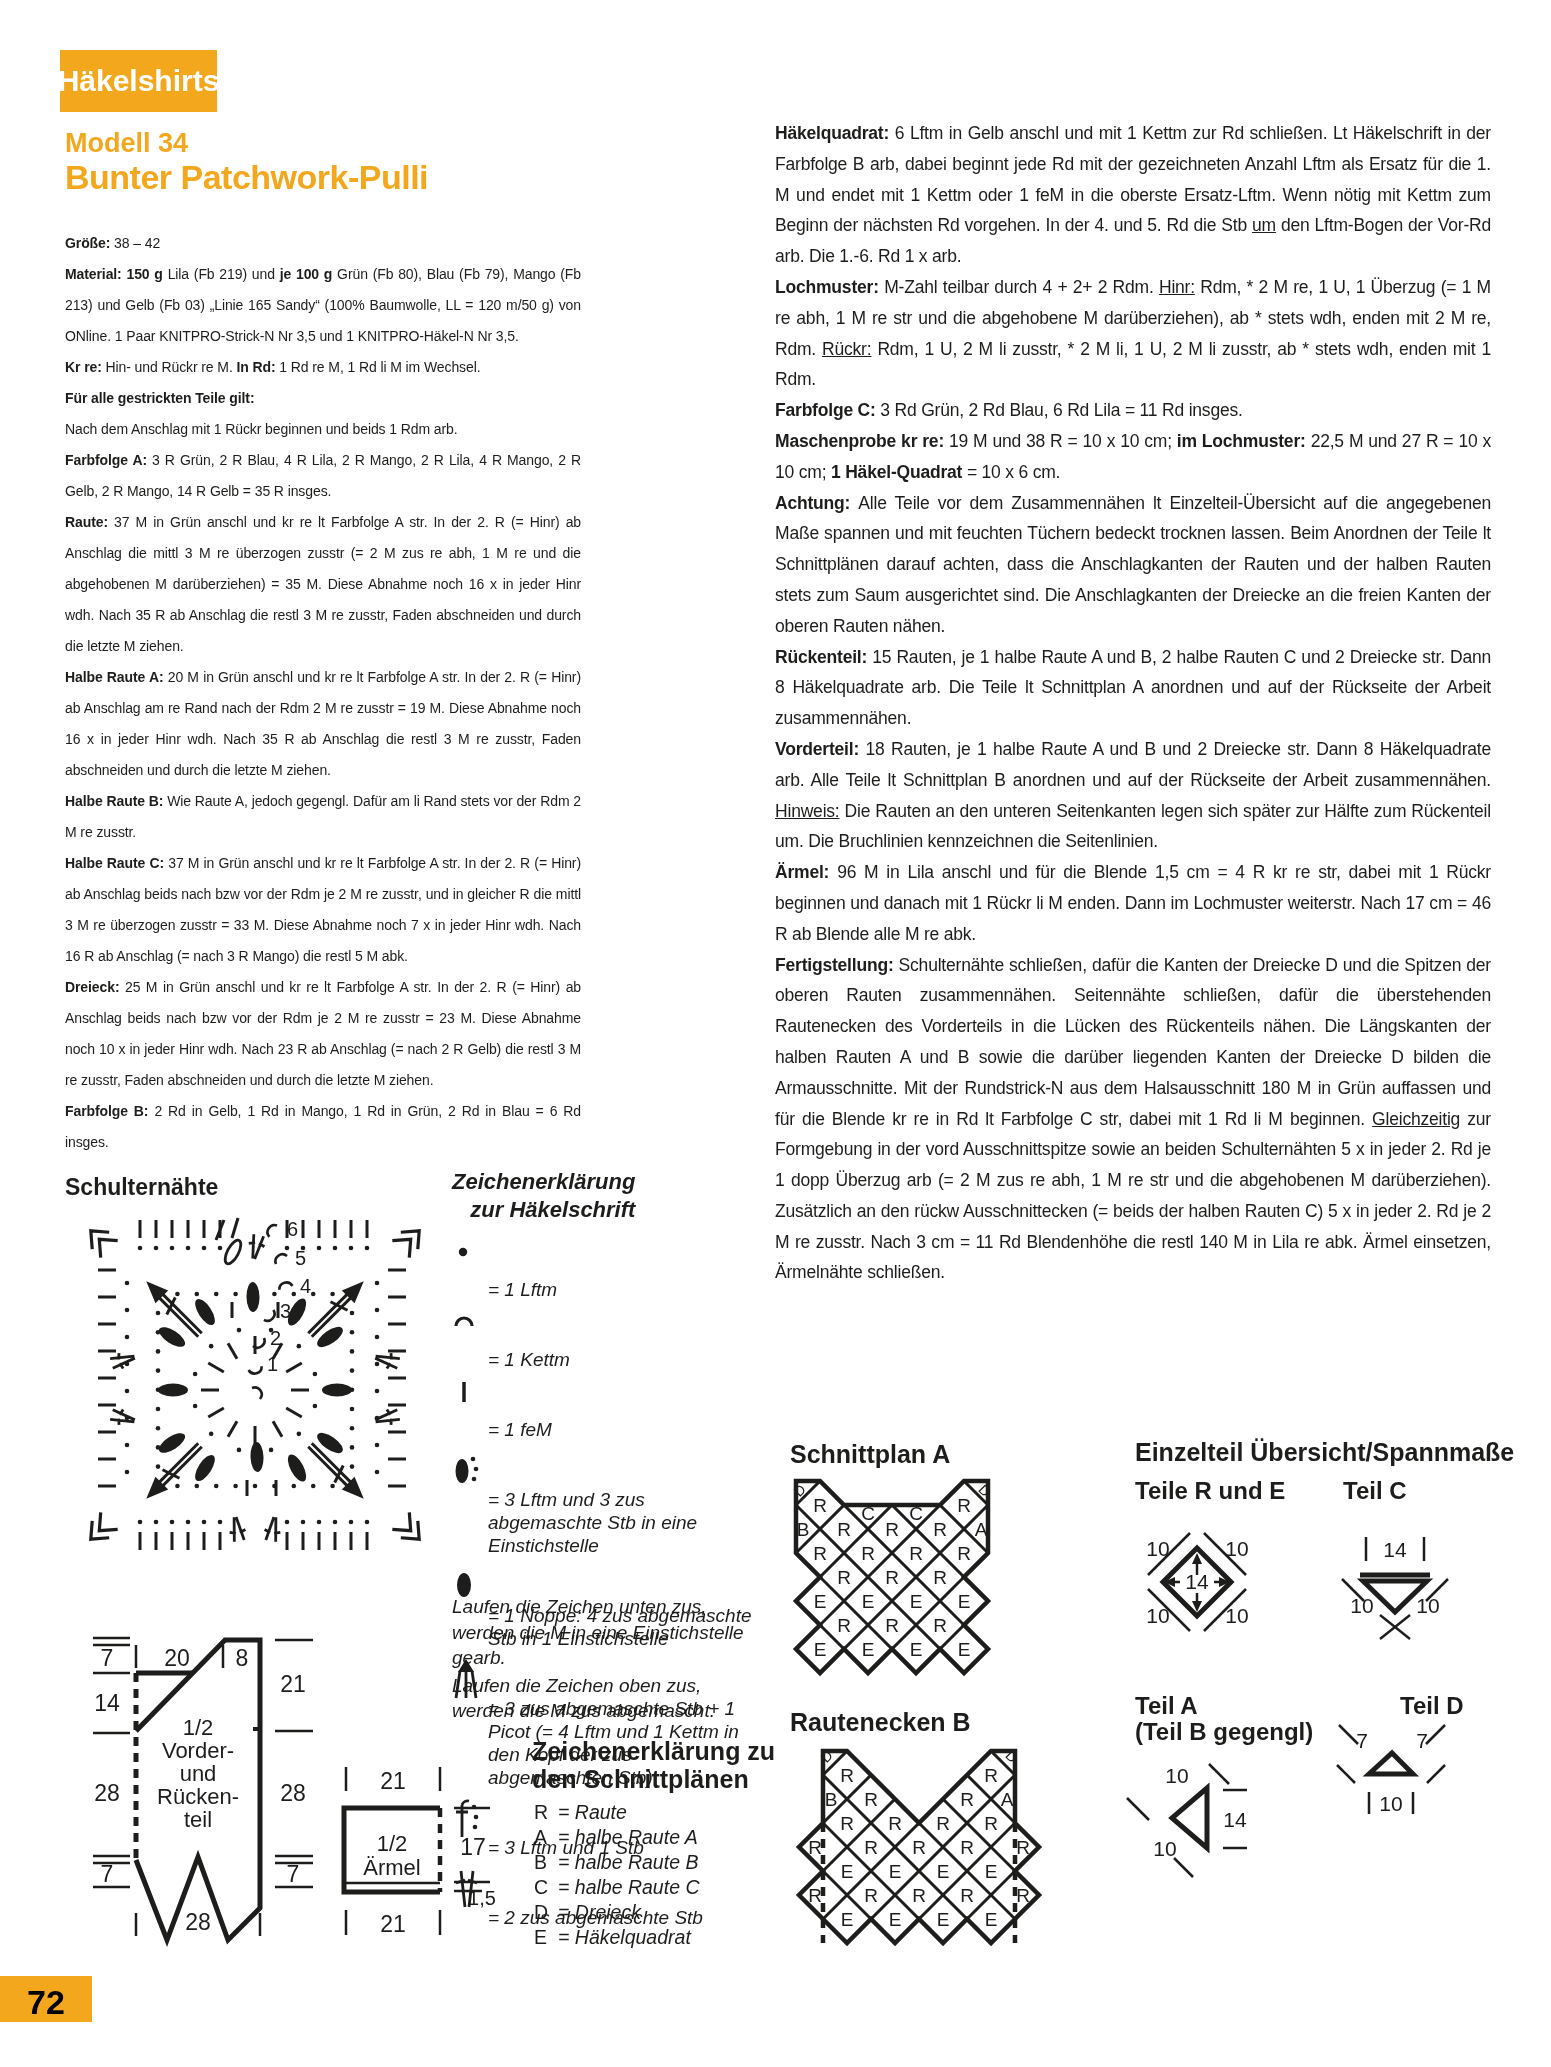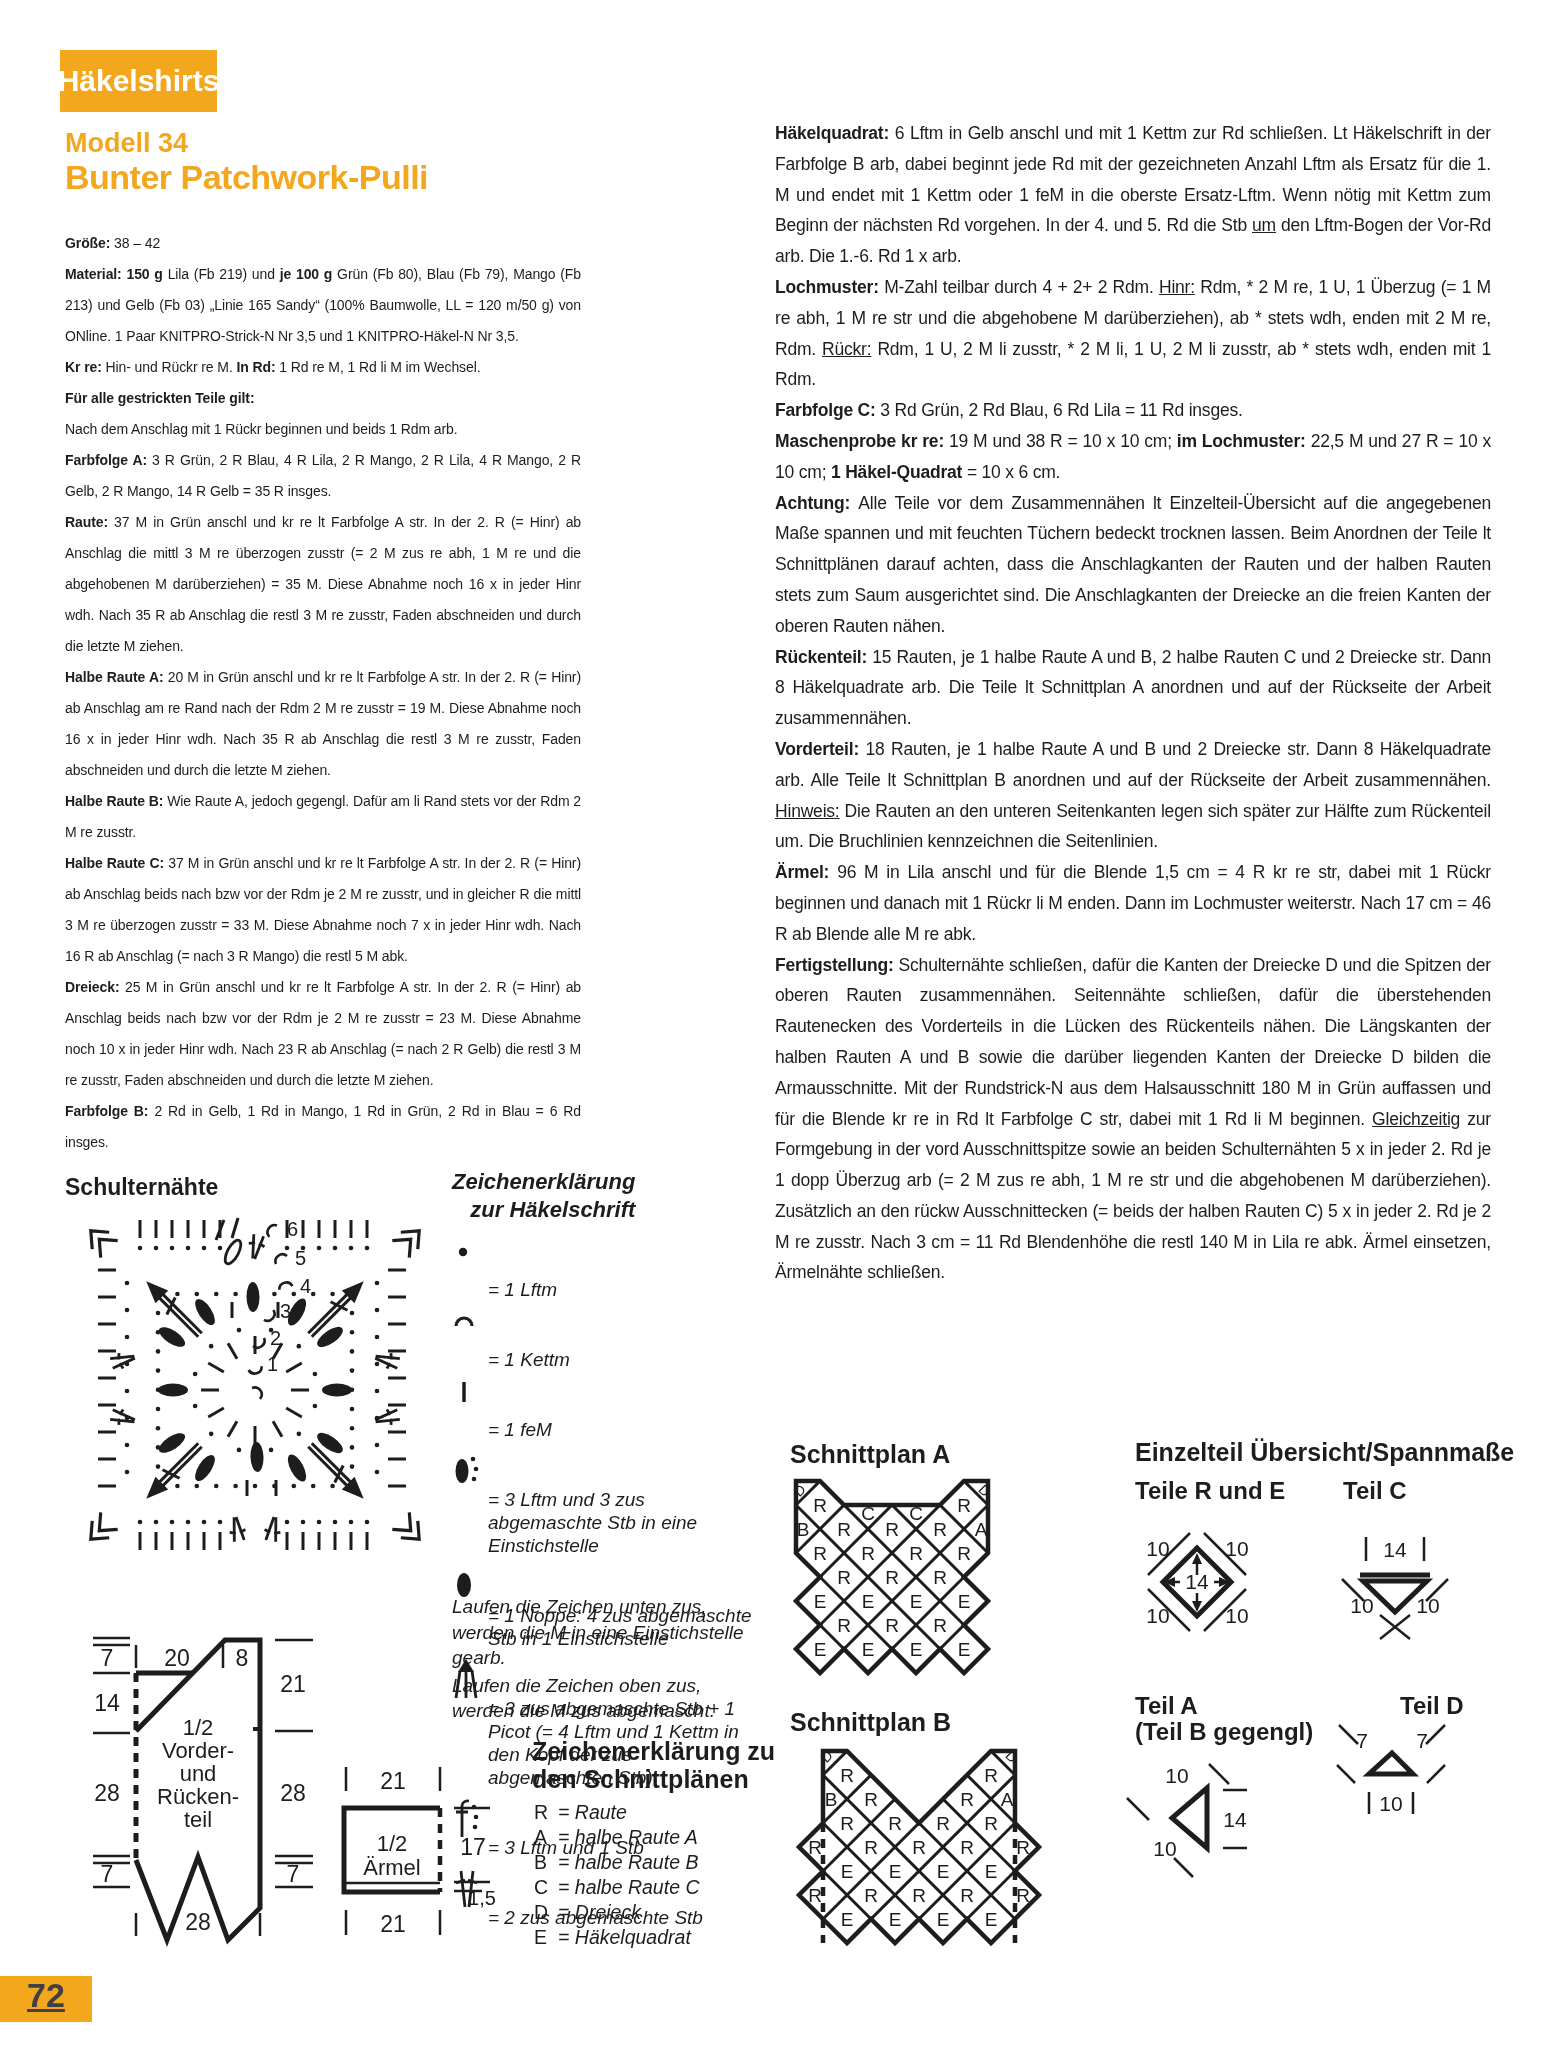--- a/index.html
+++ b/index.html
@@ -23,22 +23,22 @@
   .h-part{font-weight:bold;font-size:24px;line-height:26px;}
   .leg-row{display:flex;margin-bottom:7px;}
   .leg-ico{width:36px;flex:none;padding-top:1px;}
   .leg-text{font-style:italic;font-size:19px;line-height:23px;margin-top:40px;}
   .note{font-style:italic;font-size:19px;line-height:25.5px;}
   .note div{margin-bottom:2px;}
   .kv{font-size:19.5px;line-height:25px;}
   .kv .k{display:inline-block;width:24px;}
   .kv .v{font-style:italic;}
   svg text{font-family:"Liberation Sans",sans-serif;fill:var(--ink);}
-  .pagenum{background:var(--accent);color:#404040;font-weight:bold;font-size:34px;
-           display:flex;align-items:flex-start;justify-content:center;text-decoration:underline;}
+  .pagenum{background:var(--accent);color:#000000;font-weight:bold;font-size:34px;
+           display:flex;align-items:flex-end;justify-content:center;}
 </style>
 </head>
 <body>
 
 <div id="page">
 
   <div class="abs badge" style="left:60px;top:50px;width:157px;height:62px;">
     <span>Häkelshirts</span>
   </div>
 
@@ -509,21 +509,21 @@
         <text x="72" y="157">R</text>
         <text x="120" y="157">R</text>
         <text x="168" y="157">R</text>
         <text x="48" y="181">E</text>
         <text x="96" y="181">E</text>
         <text x="144" y="181">E</text>
         <text x="192" y="181">E</text>
       </g>
   </svg>
 
-  <div class="abs h-plan" style="left:790px;top:1708px;">Schnittplan B</div>
+  <div class="abs h-plan" style="left:790px;top:1708px;">Rautenecken B</div>
   <svg class="abs" style="left:772px;top:1680px;" width="300" height="290" viewBox="0 0 300 290">
     <defs>
       <clipPath id="clipB">
           <path d="M51,71 L75,71 L99,95 L123,119 L147,143 L171,119 L195,95 L219,71 L243,71 L243,143 L267,167 L243,191 L267,215 L243,239 L219,263 L195,239 L171,263 L147,239 L123,263 L99,239 L75,263 L51,239 L27,215 L51,191 L27,167 L51,143 Z"></path>
         </clipPath>
     </defs>
     <g clip-path="url(#clipB)" stroke="#1d1d1b" stroke-width="3">
       <line x1="146" y1="0" x2="-154" y2="300"></line>
         <line x1="194" y1="0" x2="-106" y2="300"></line>
       <line x1="242" y1="0" x2="-58" y2="300"></line>

